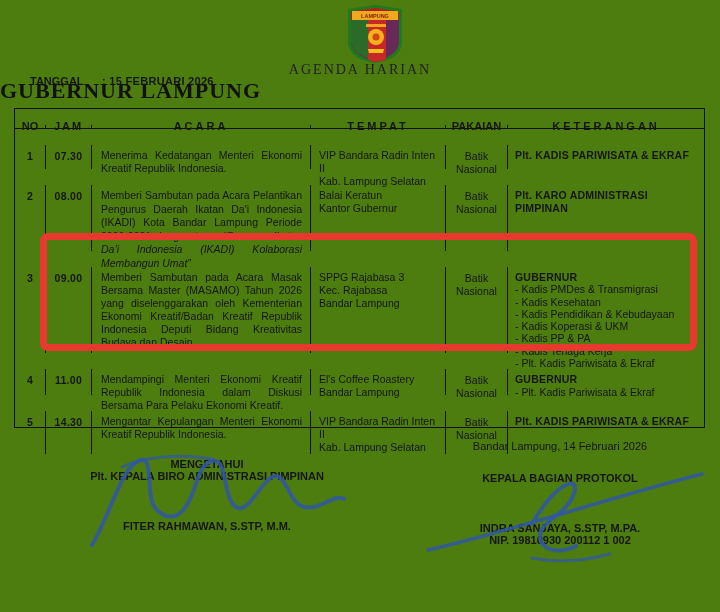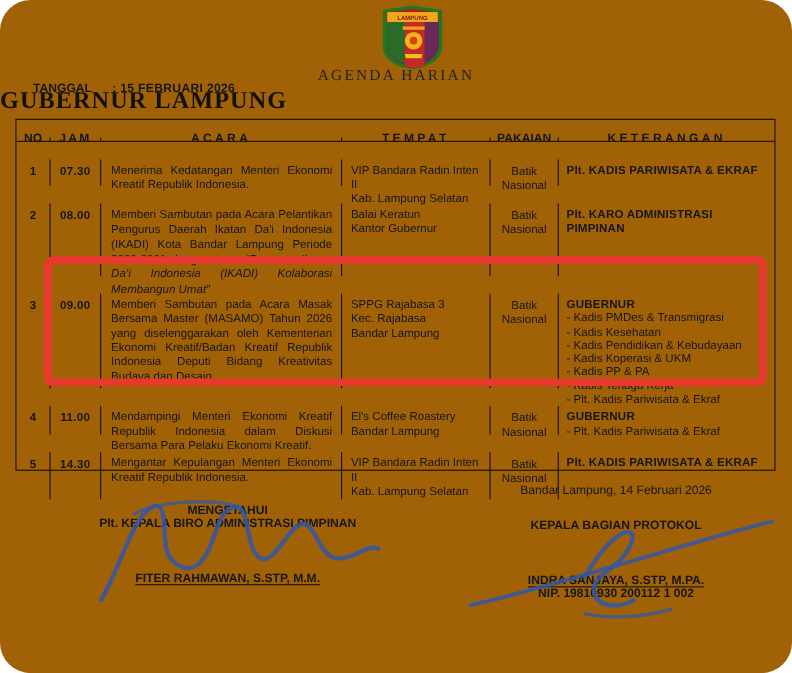--- a/index.html
+++ b/index.html
@@ -1,18 +1,18 @@
 <!DOCTYPE html>
 <html><head>
 <meta charset="utf-8">
 <style>
   html,body { margin:0; padding:0; background:#ffffff; }
   .page {
-    position:relative; width:720px; height:612px; background:#a16207;
-    font-family:"Liberation Sans", sans-serif; color:#161616; overflow:hidden;border-radius:28px;
+    position:relative; width:720px; height:612px; background:#4d7c0f;
+    font-family:"Liberation Sans", sans-serif; color:#161616; overflow:hidden;
   }
   
   .crest { position:absolute; left:338px; top:4px; width:74px; height:60px; }
   .subtitle {
     position:absolute; left:0; right:0; top:62px; text-align:center;
     font-family:"Liberation Serif", serif; font-size:14px; letter-spacing:2px; color:#222;
   }
   .title {
     position:absolute; left:0; right:0; top:78px; 
     font-family:"Liberation Serif", serif; font-size:22px; font-weight:700; letter-spacing:1px; color:#111;
@@ -53,21 +53,21 @@
   .red-box {
     position:absolute; left:40px; top:233px; width:657px; height:118px;
     border:7px solid #e8392e; border-radius:8px; box-sizing:border-box; z-index:5;
   }
   
   .date-line { position:absolute; left:420px; top:440px; width:280px; text-align:center; font-size:11px; }
   .sig-left  { position:absolute; left:40px;  top:458px; width:334px; text-align:center; font-size:11px; font-weight:700; }
   .sig-right { position:absolute; left:420px; top:472px; width:280px; text-align:center; font-size:11px; font-weight:700; }
   .sig-gap-l { height:38px; }
   .sig-gap-r { height:38px; }
-  .sig-name { text-decoration:underline; text-underline-offset:2px;text-align:center; }
+  .sig-name { text-underline-offset:2px;text-align:center; }
   .ink { position:absolute; z-index:6; pointer-events:none; }
   .ink-left  { left:62px;  top:445px; }
   .ink-right { left:412px; top:466px; }
 </style>
 </head>
 <body>
 
 <div class="page">
 
   <div class="crest">

